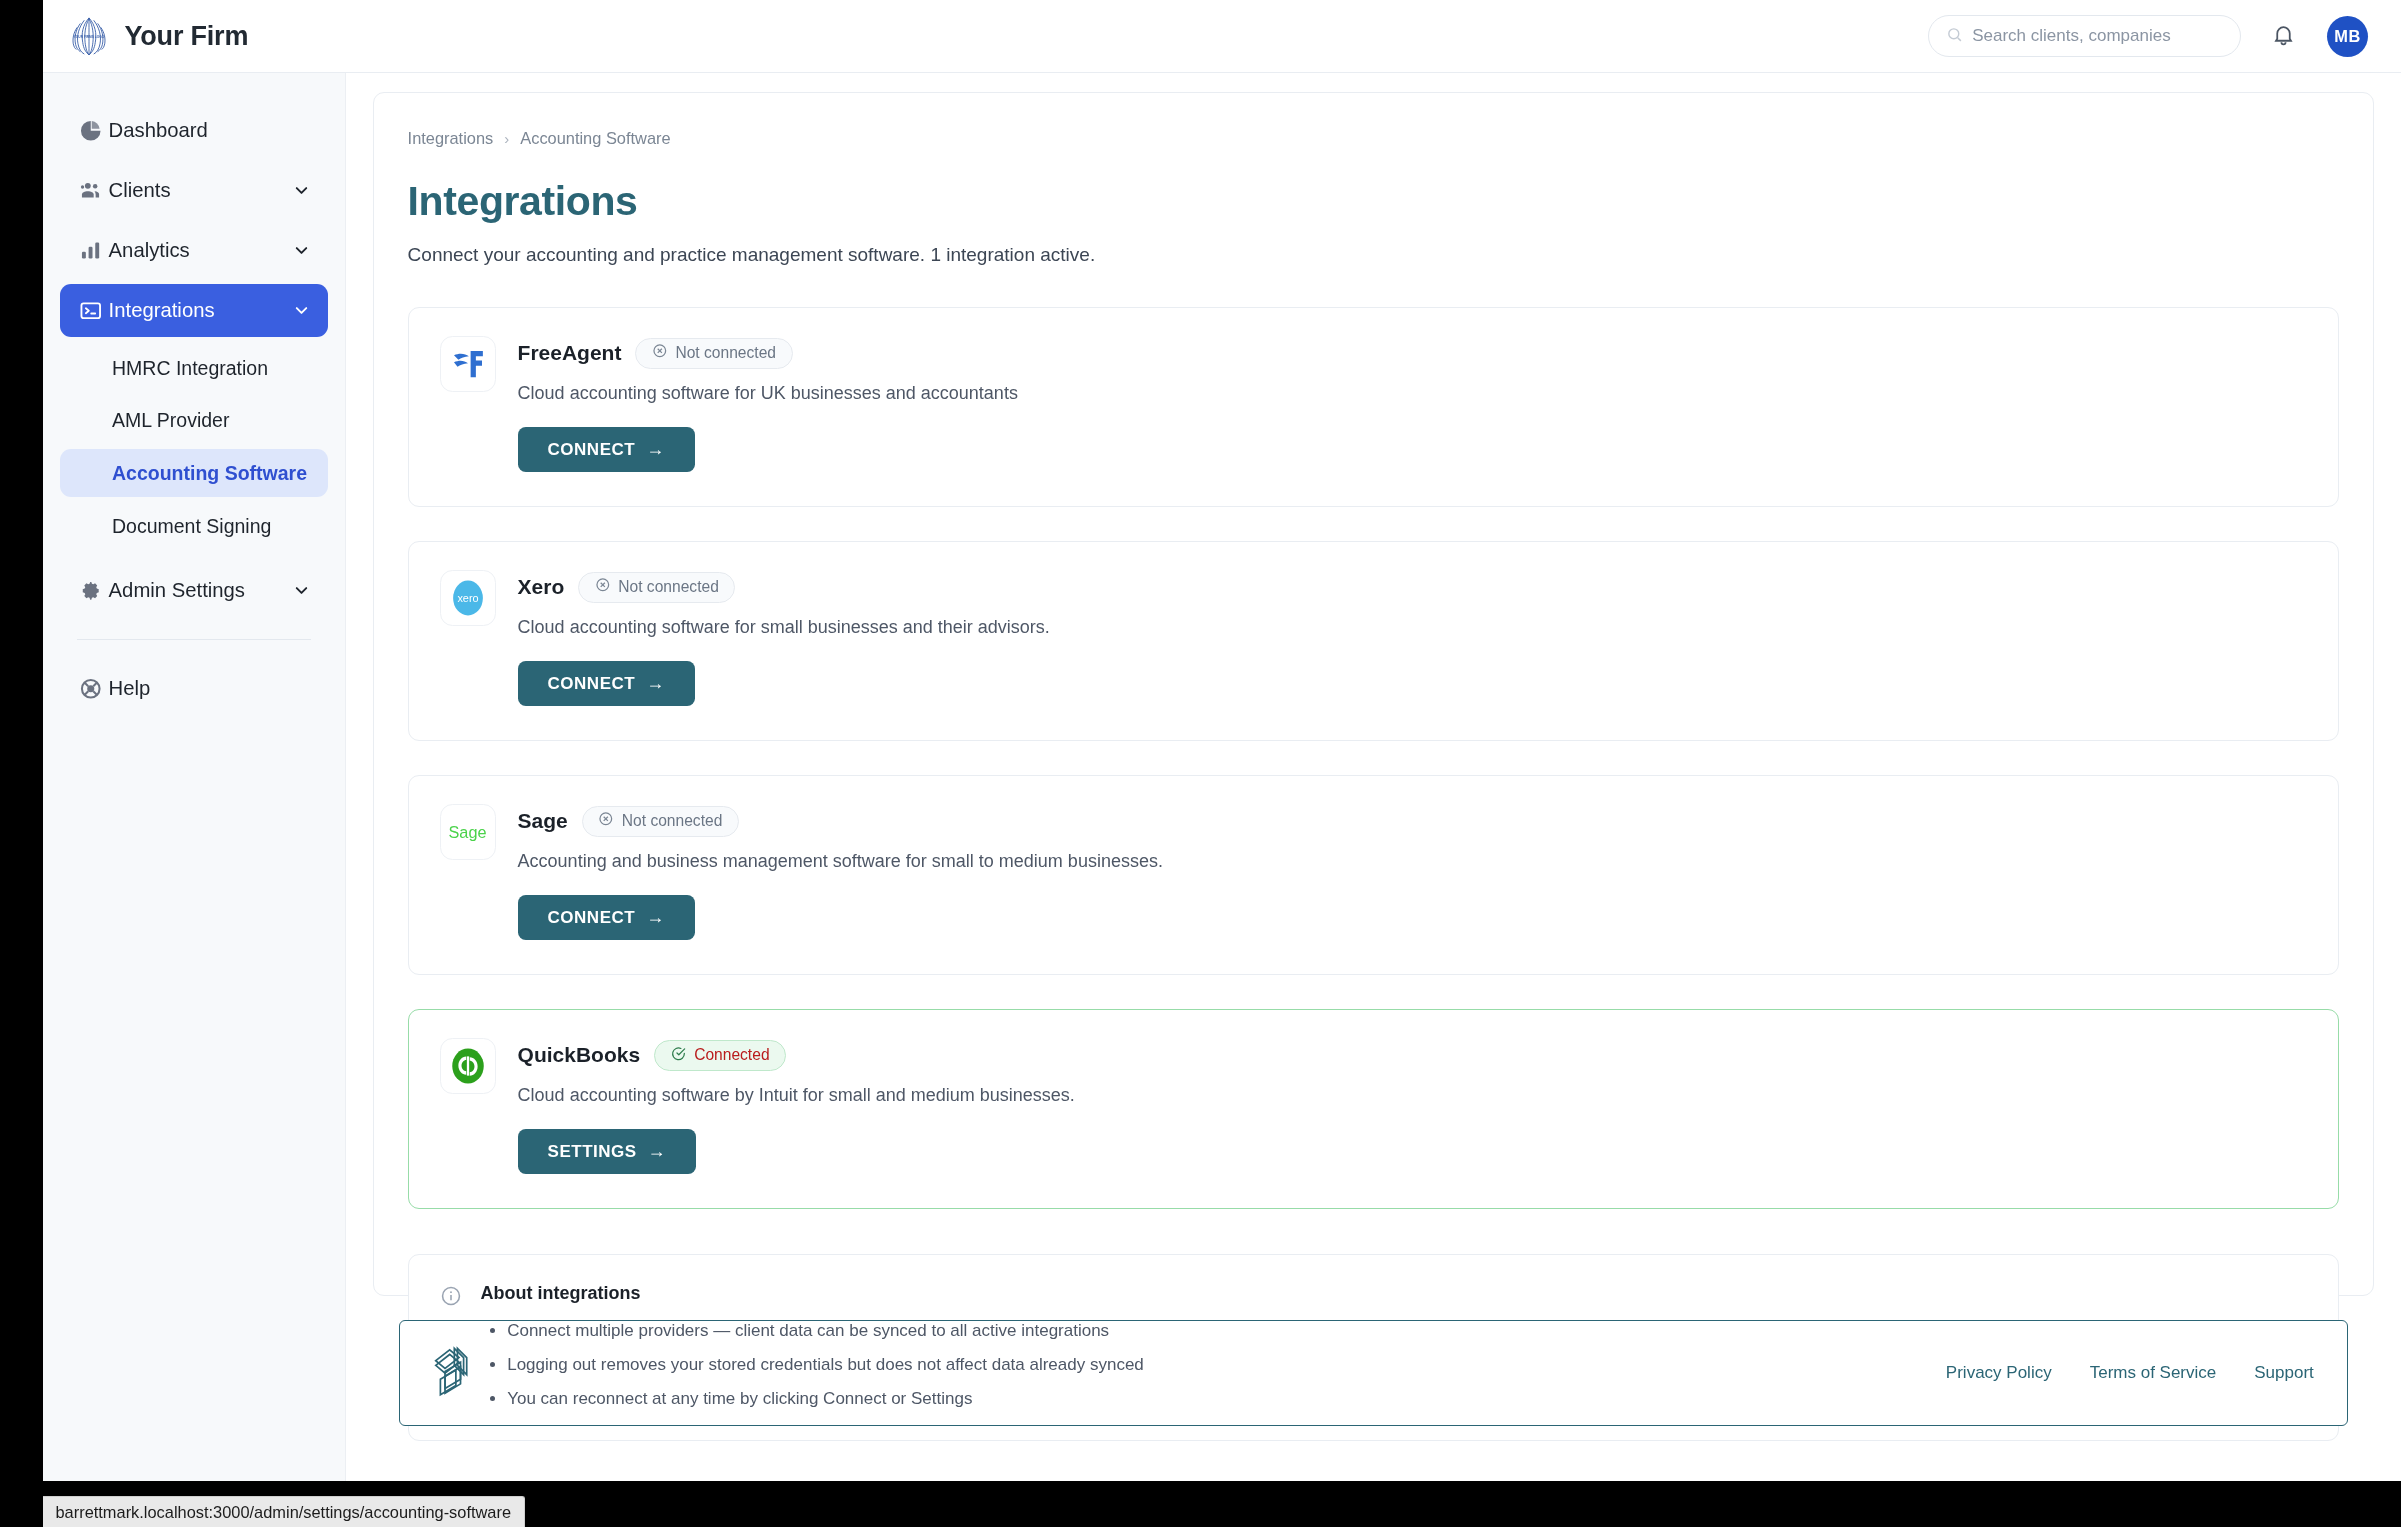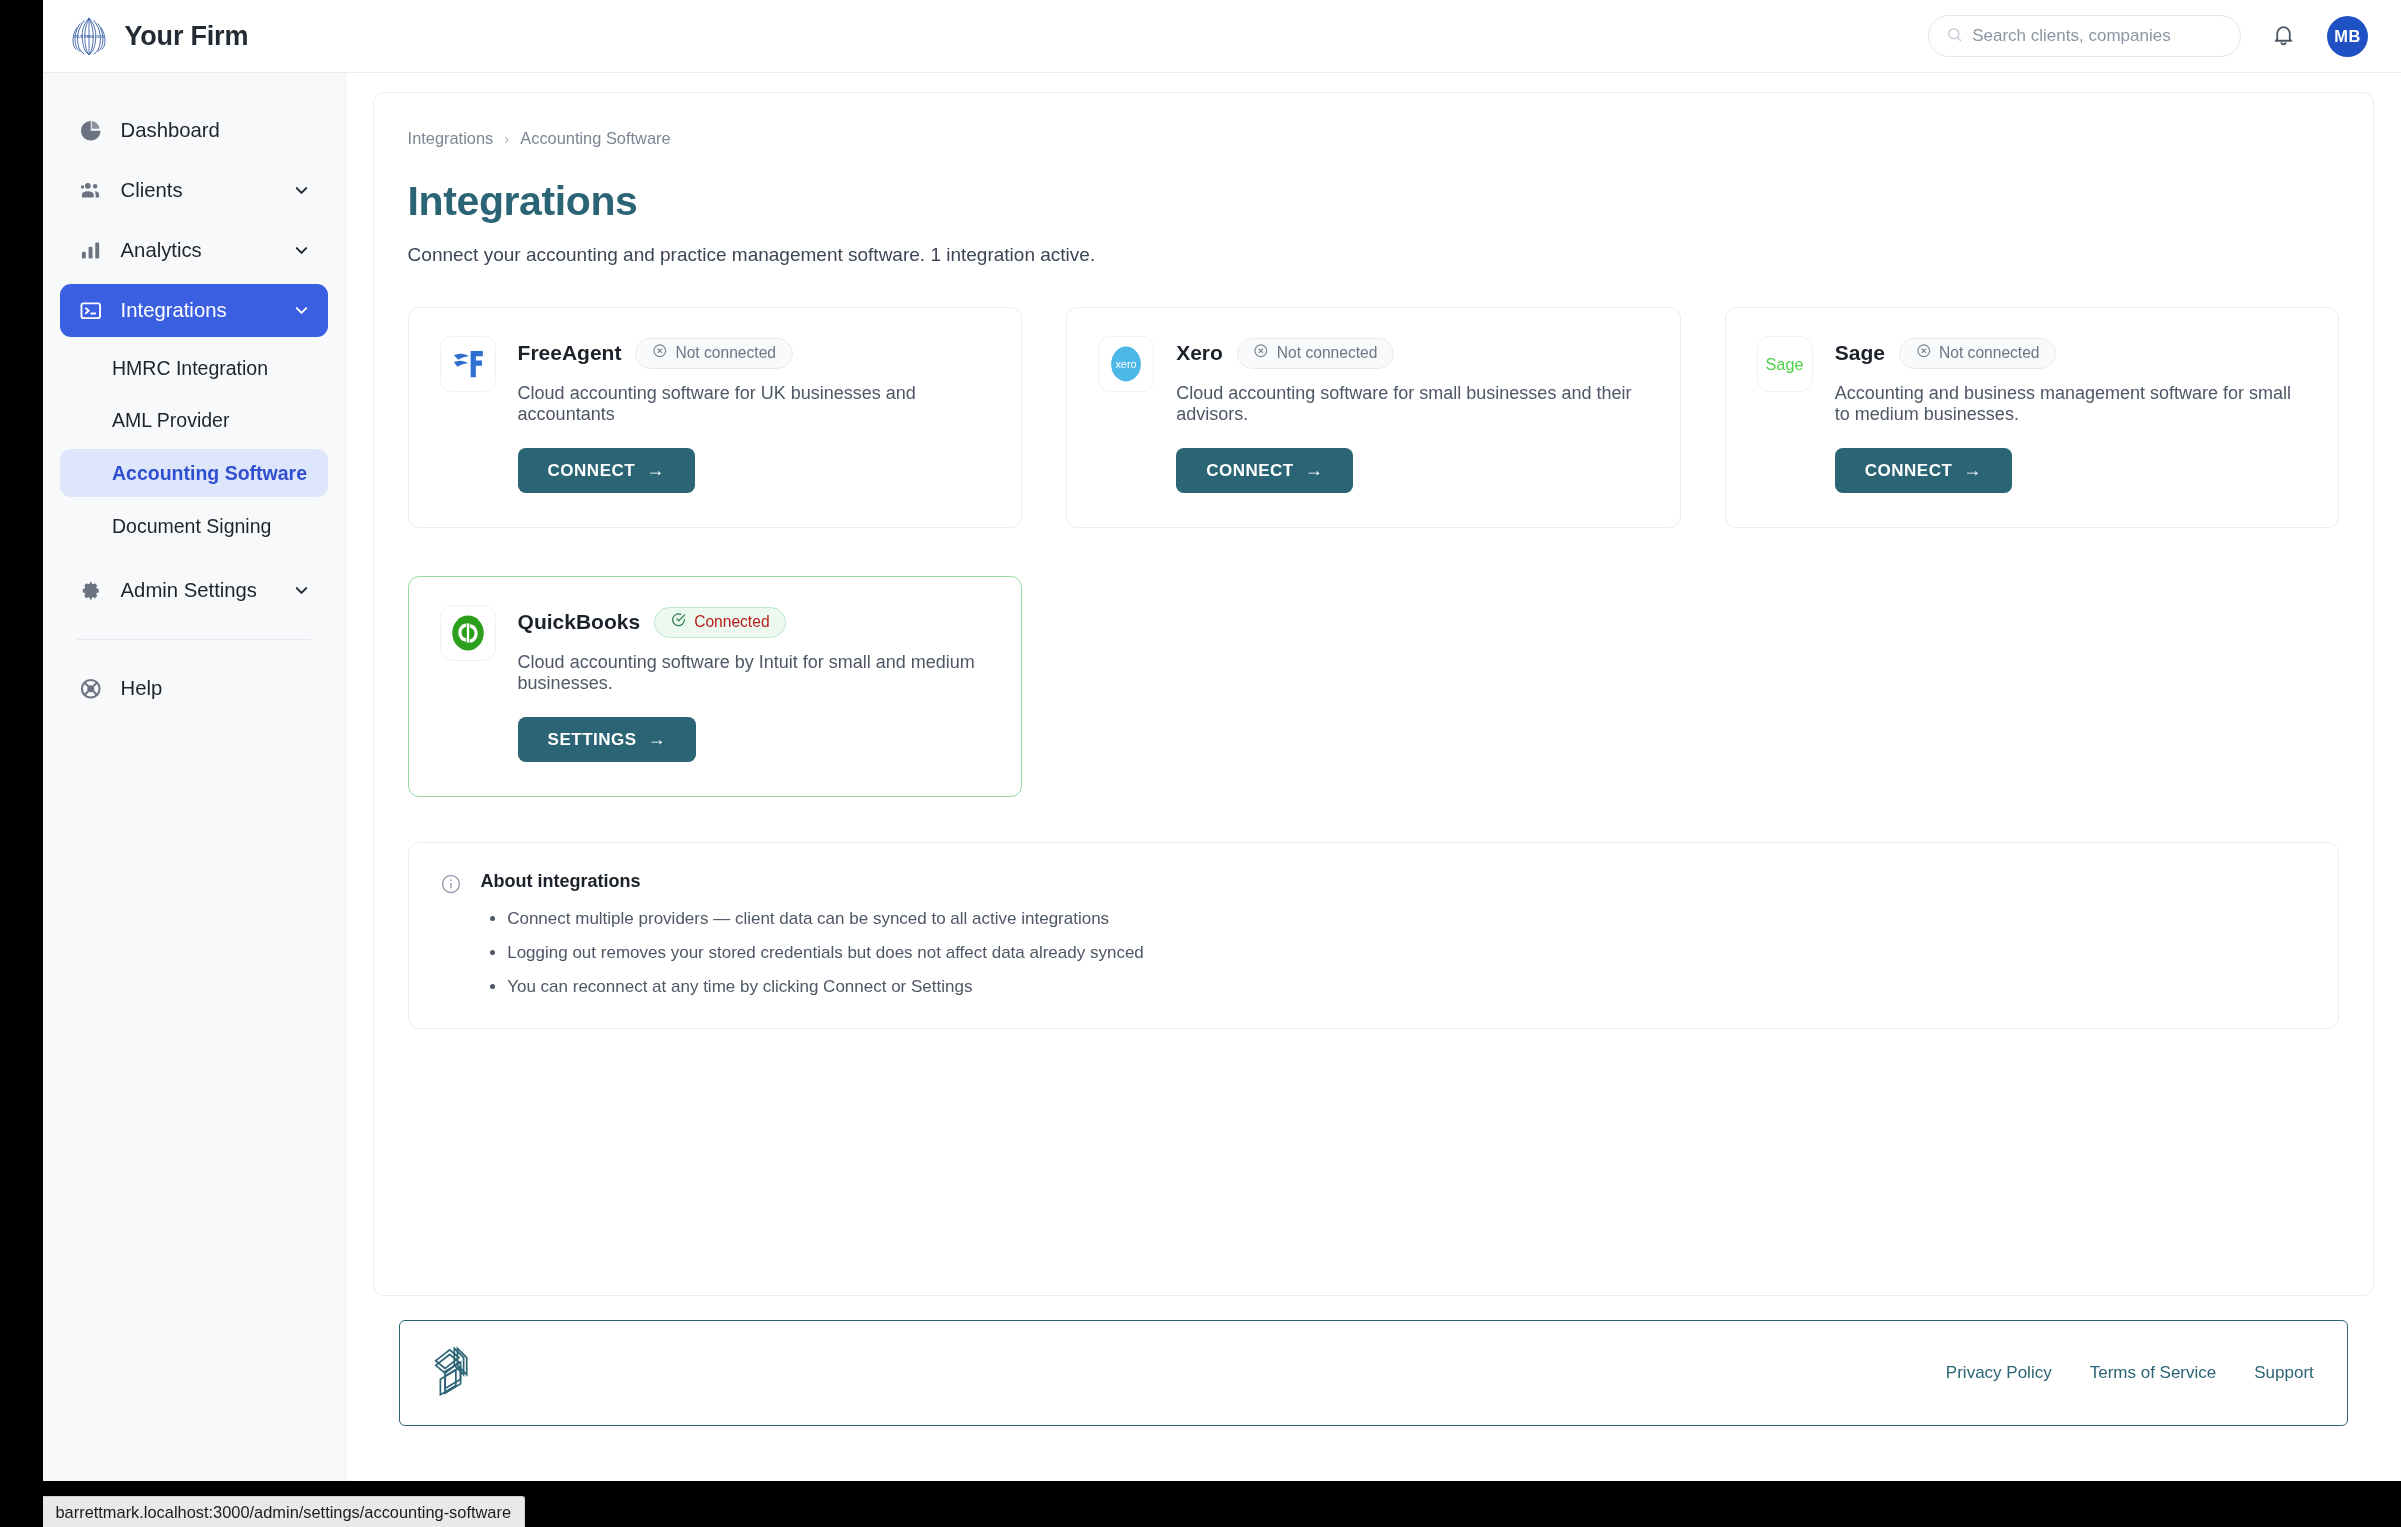--- a/index.html
+++ b/index.html
@@ -57,21 +57,21 @@
   .body { display: flex; height: calc(1481px - 73px); }
 
   
   .sidebar {
     width: 303px; background: #f7f9fb;
     border-right: 0.8px solid #eceff3;
     padding: 31px 17px 0 17px;
     flex-shrink: 0;
   }
   .nav-item {
-    display: flex; align-items: center; gap: 17px;
+    display: flex; align-items: center; gap: 5px;
     height: 53px; padding: 0 17px;
     border-radius: 11px; cursor: pointer;
     margin-bottom: 7px;
   }
   .nav-item .nav-ico { width: 26.6px; height: 26.6px; display:flex; align-items:center; justify-content:center; flex-shrink:0;}
   .nav-item .nav-label { font-size: 20.3px; color: #1e242c; font-weight: 400; }
   .nav-item .chev { margin-left: auto; display:flex; align-items:center;}
   .nav-item.active { background: #3a5fe0; }
   .nav-item.active .nav-label { color: #fff; font-weight: 500;}
   .sub-item {
@@ -101,22 +101,22 @@
   .crumbs .sep { color:#aab2bd; font-size:15px;}
   .crumbs .c-link { cursor:pointer; }
   .page-title {
     font-size: 41px; font-weight: 700; color: #2b6575;
     margin-top: 30px; letter-spacing: -0.4px;
   }
   .page-sub { font-size: 19px; color: #3c4654; margin-top: 19px; }
 
   .grid {
     display: grid;
-    grid-template-columns: 1fr 1fr 1fr;
-    gap: 48px 44px;
+    grid-template-columns: 1fr;
+    gap: 34px 44px;
     margin-top: 41px;
   }
   .card {
     border: 0.8px solid #e9edf2;
     border-radius: 11px;
     background: #fff;
     padding: 28px 31px 34px 31px;
     min-height: 180px;
   }
   .card.connected { border: 1.6px solid #97dca8; }

